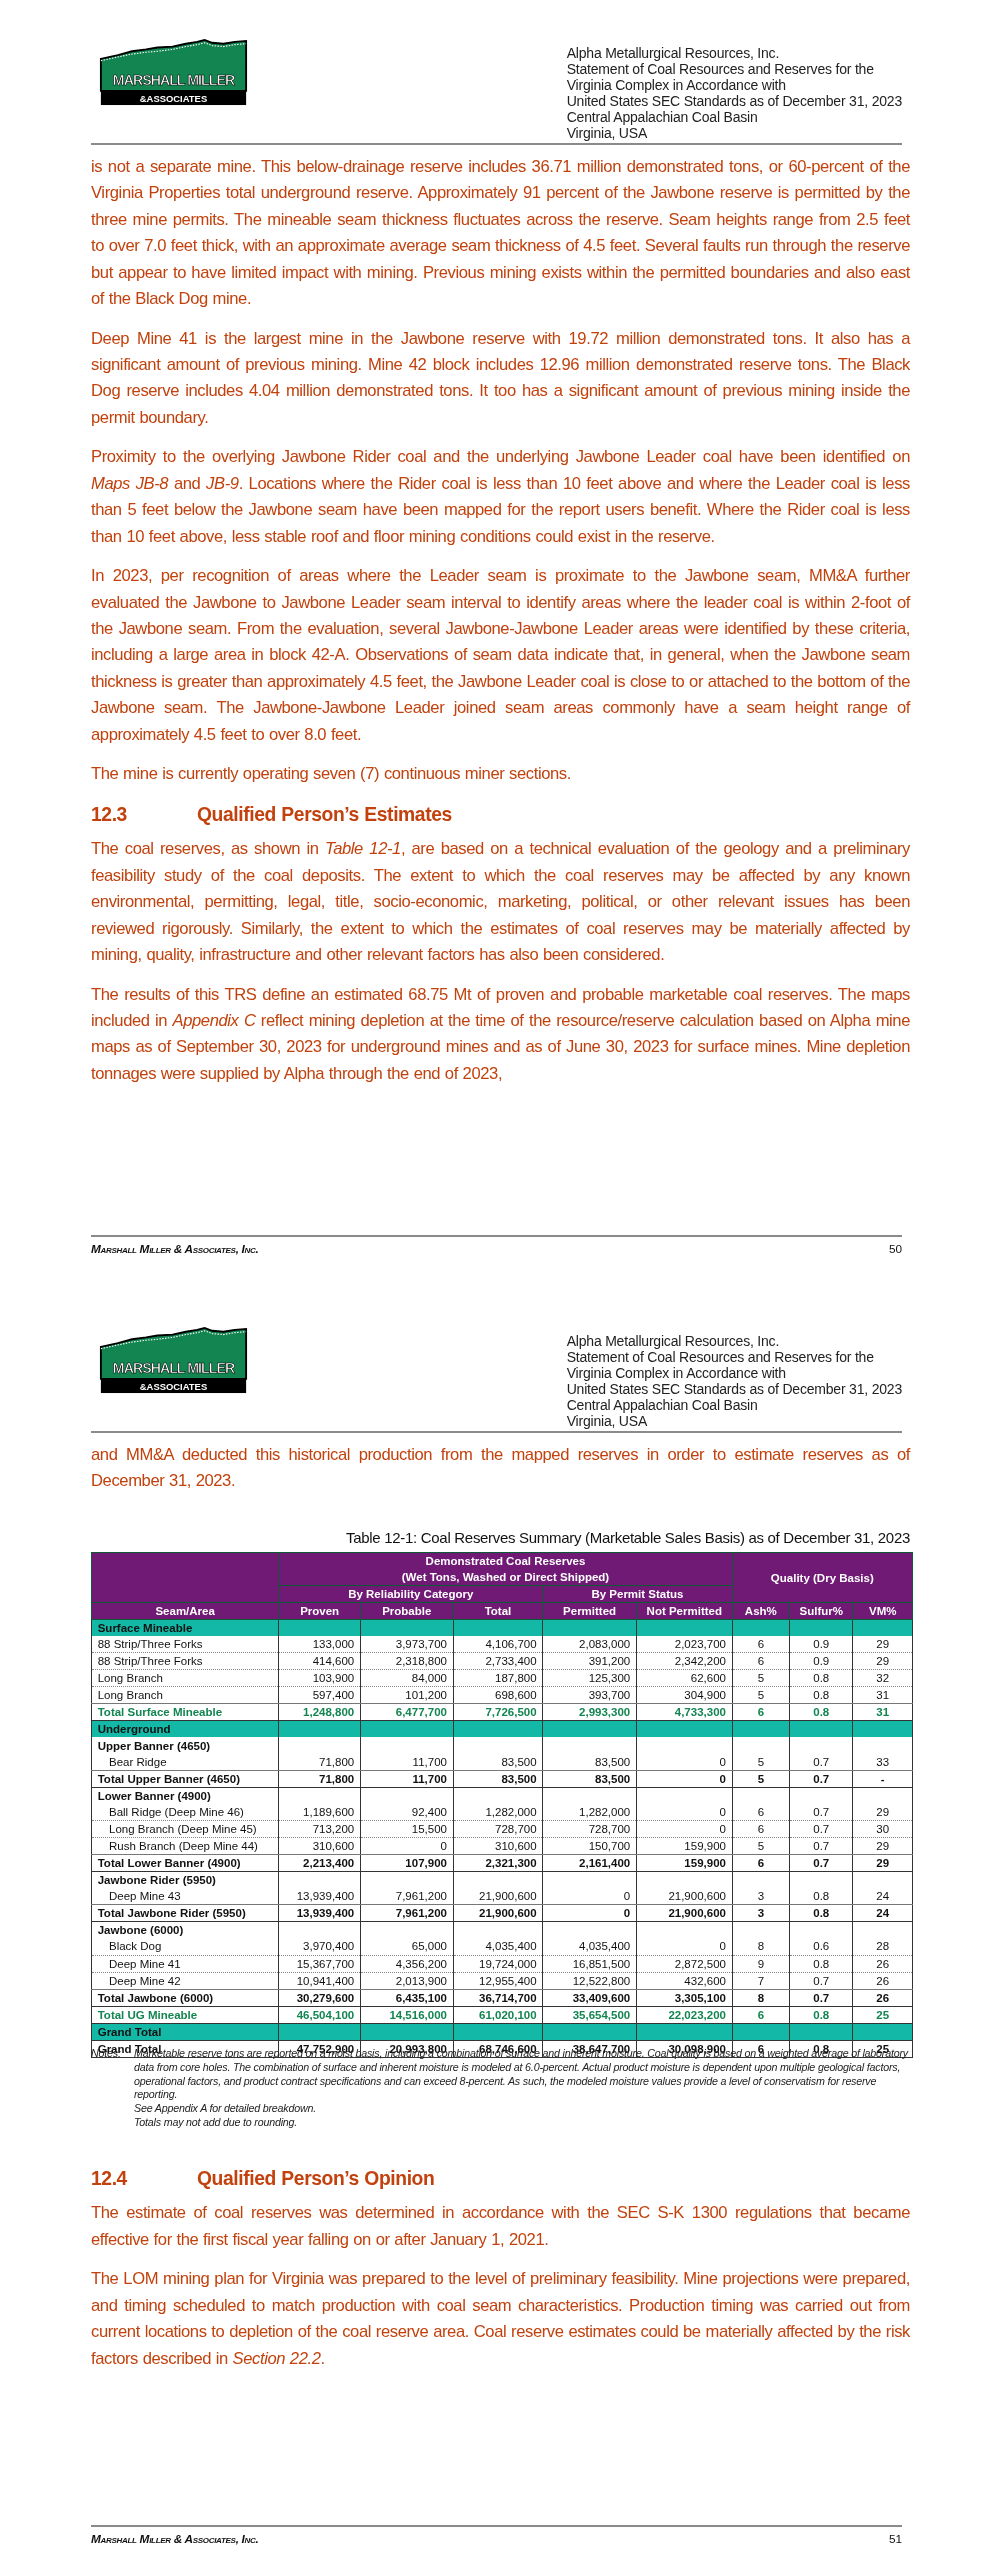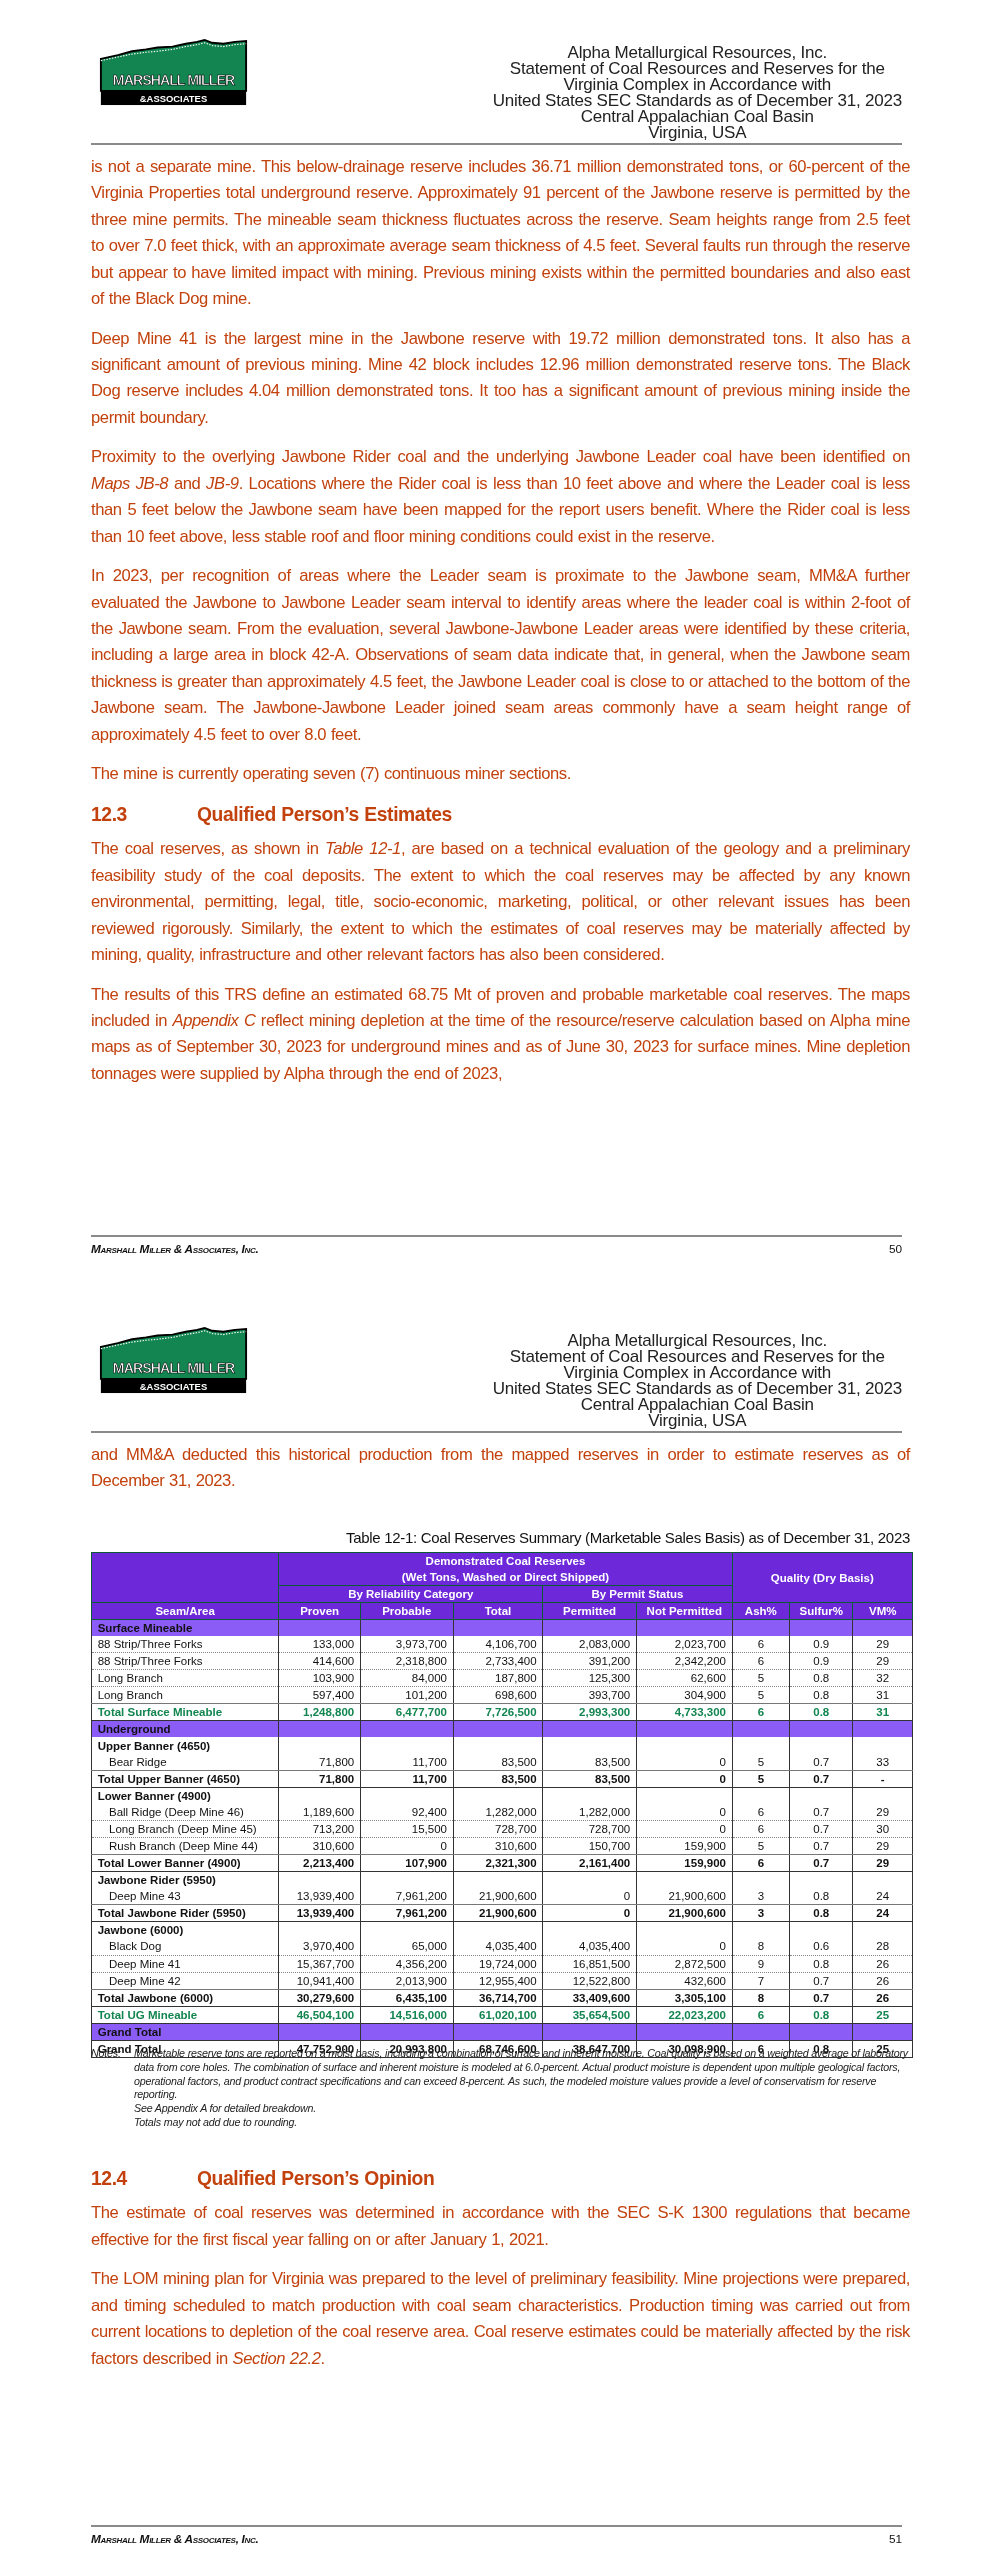--- a/index.html
+++ b/index.html
@@ -2,39 +2,39 @@
 <html style="font-size:15px"><head>
 <meta charset="utf-8">
 <style>
   * { box-sizing: border-box; margin: 0; padding: 0; }
   body { background: #ffffff; width: 995px; height: 2576px; position: relative; font-family: "Liberation Sans", sans-serif; color: #111; }
   .page { position: absolute; left: 0; width: 995px; }
   .page1 { top: 0; height: 1288px; }
   .page2 { top: 1288px; height: 1288px; }
   .header { position: absolute; left: 91px; top: 36px; width: 811px; height: 104px; }
   .logo { position: absolute; left: 7.5px; top: 1.9px; width: 149px; height: 69px; }
-  .header-lines { position: absolute; right: 0; top: 9.4px; text-align: center; font-size: 17px; line-height: 16px; color: #222; font-family: "Liberation Sans Narrow", "Liberation Sans", sans-serif; letter-spacing: -0.2px; margin-left: 32px; }
+  .header-lines { position: absolute; right: 0; top: 9.4px; text-align: left; font-size: 14px; line-height: 16px; color: #222; font-family: "Liberation Sans Narrow", "Liberation Sans", sans-serif; letter-spacing: -0.2px; margin-left: 32px; }
   .header-rule { position: absolute; left: 91px; top: 143px; width: 811px; height: 1.9px; background: #8a8a8a; }
   .body-text { position: absolute; left: 91px; width: 819px; font-size: 16.6px; line-height: 26.4px; text-align: justify; color: #c2410c; letter-spacing: -0.4px; word-spacing: 0.5px; }
   .body-text p { margin-bottom: 13.2px; }
   .body-text em { font-style: italic; }
   .section-heading { font-weight: bold; font-size: 19.3px; line-height: 28px; margin: 3.8px 0 7.5px 0; letter-spacing: -0.4px; display: flex; gap: 6px; }
   .section-heading .num { width: 100px; }
   .footer-rule { position: absolute; left: 91px; width: 811px; height: 1.9px; background: #8a8a8a; }
   .footer { position: absolute; left: 91px; width: 811px; font-size: 11.3px; display: flex; justify-content: space-between; align-items: flex-end; }
   .footer .company { font-style: italic; font-weight: bold; font-variant: small-caps; letter-spacing: -0.3px; font-size: 11.8px; }
   .footer .pnum { font-size: 11.8px; }
   .table-title { position: absolute; left: 91px; width: 819px; text-align: right; font-weight: normal; font-size: 15px; top: 241px; letter-spacing: -0.3px; }
   table.reserves { position: absolute; left: 91px; top: 264px; width: 822px; border-collapse: collapse; font-size: 11.5px; line-height: 16px; }
-  table.reserves th { background: #6d28d9; color: #ffffff; font-weight: bold; text-align: center; border: 0.9px solid #0b5a35; padding: 0 3.8px; height: 16.5px; white-space: nowrap; }
+  table.reserves th { background: #701a75; color: #ffffff; font-weight: bold; text-align: center; border: 0.9px solid #0b5a35; padding: 0 3.8px; height: 16.5px; white-space: nowrap; }
   table.reserves td { border-left: 0.9px solid #333; border-right: 0.9px solid #333; padding: 0 5.7px; height: 16.6px; white-space: nowrap; }
   table.reserves td.num { text-align: right; }
   table.reserves td.q { text-align: center; }
   table.reserves td.indent { padding-left: 17px; }
-  table.reserves tr.cat td { background: #8b5cf6; font-weight: bold; border-top: 0.9px solid #333; }
+  table.reserves tr.cat td { background: #14b8a6; font-weight: bold; border-top: 0.9px solid #333; }
   table.reserves tr.sub td { font-weight: bold; }
   table.reserves tr.data td { border-bottom: 0.9px dotted #888; }
   table.reserves tr.data.last td { border-bottom: 0.9px solid #777; }
   table.reserves tr.total td { font-weight: bold; border-top: 0.9px solid #333; border-bottom: 0.9px solid #333; }
   table.reserves tr.green td { color: #128550; font-weight: bold; border-top: 0.9px solid #333; border-bottom: 0.9px solid #333; }
   table.reserves tr.grand td { font-weight: bold; border-top: 0.9px solid #333; border-bottom: 0.9px solid #333; }
   table.reserves td.sep { border-left: 1.9px solid #777; }
   .notes { position: absolute; left: 91px; top: 759px; width: 821px; font-size: 10.7px; font-style: italic; line-height: 13.8px; color: #222; letter-spacing: -0.2px; }
   .notes .label { position: absolute; left: 0; top: 0; }
   .notes .content { margin-left: 43px; }

